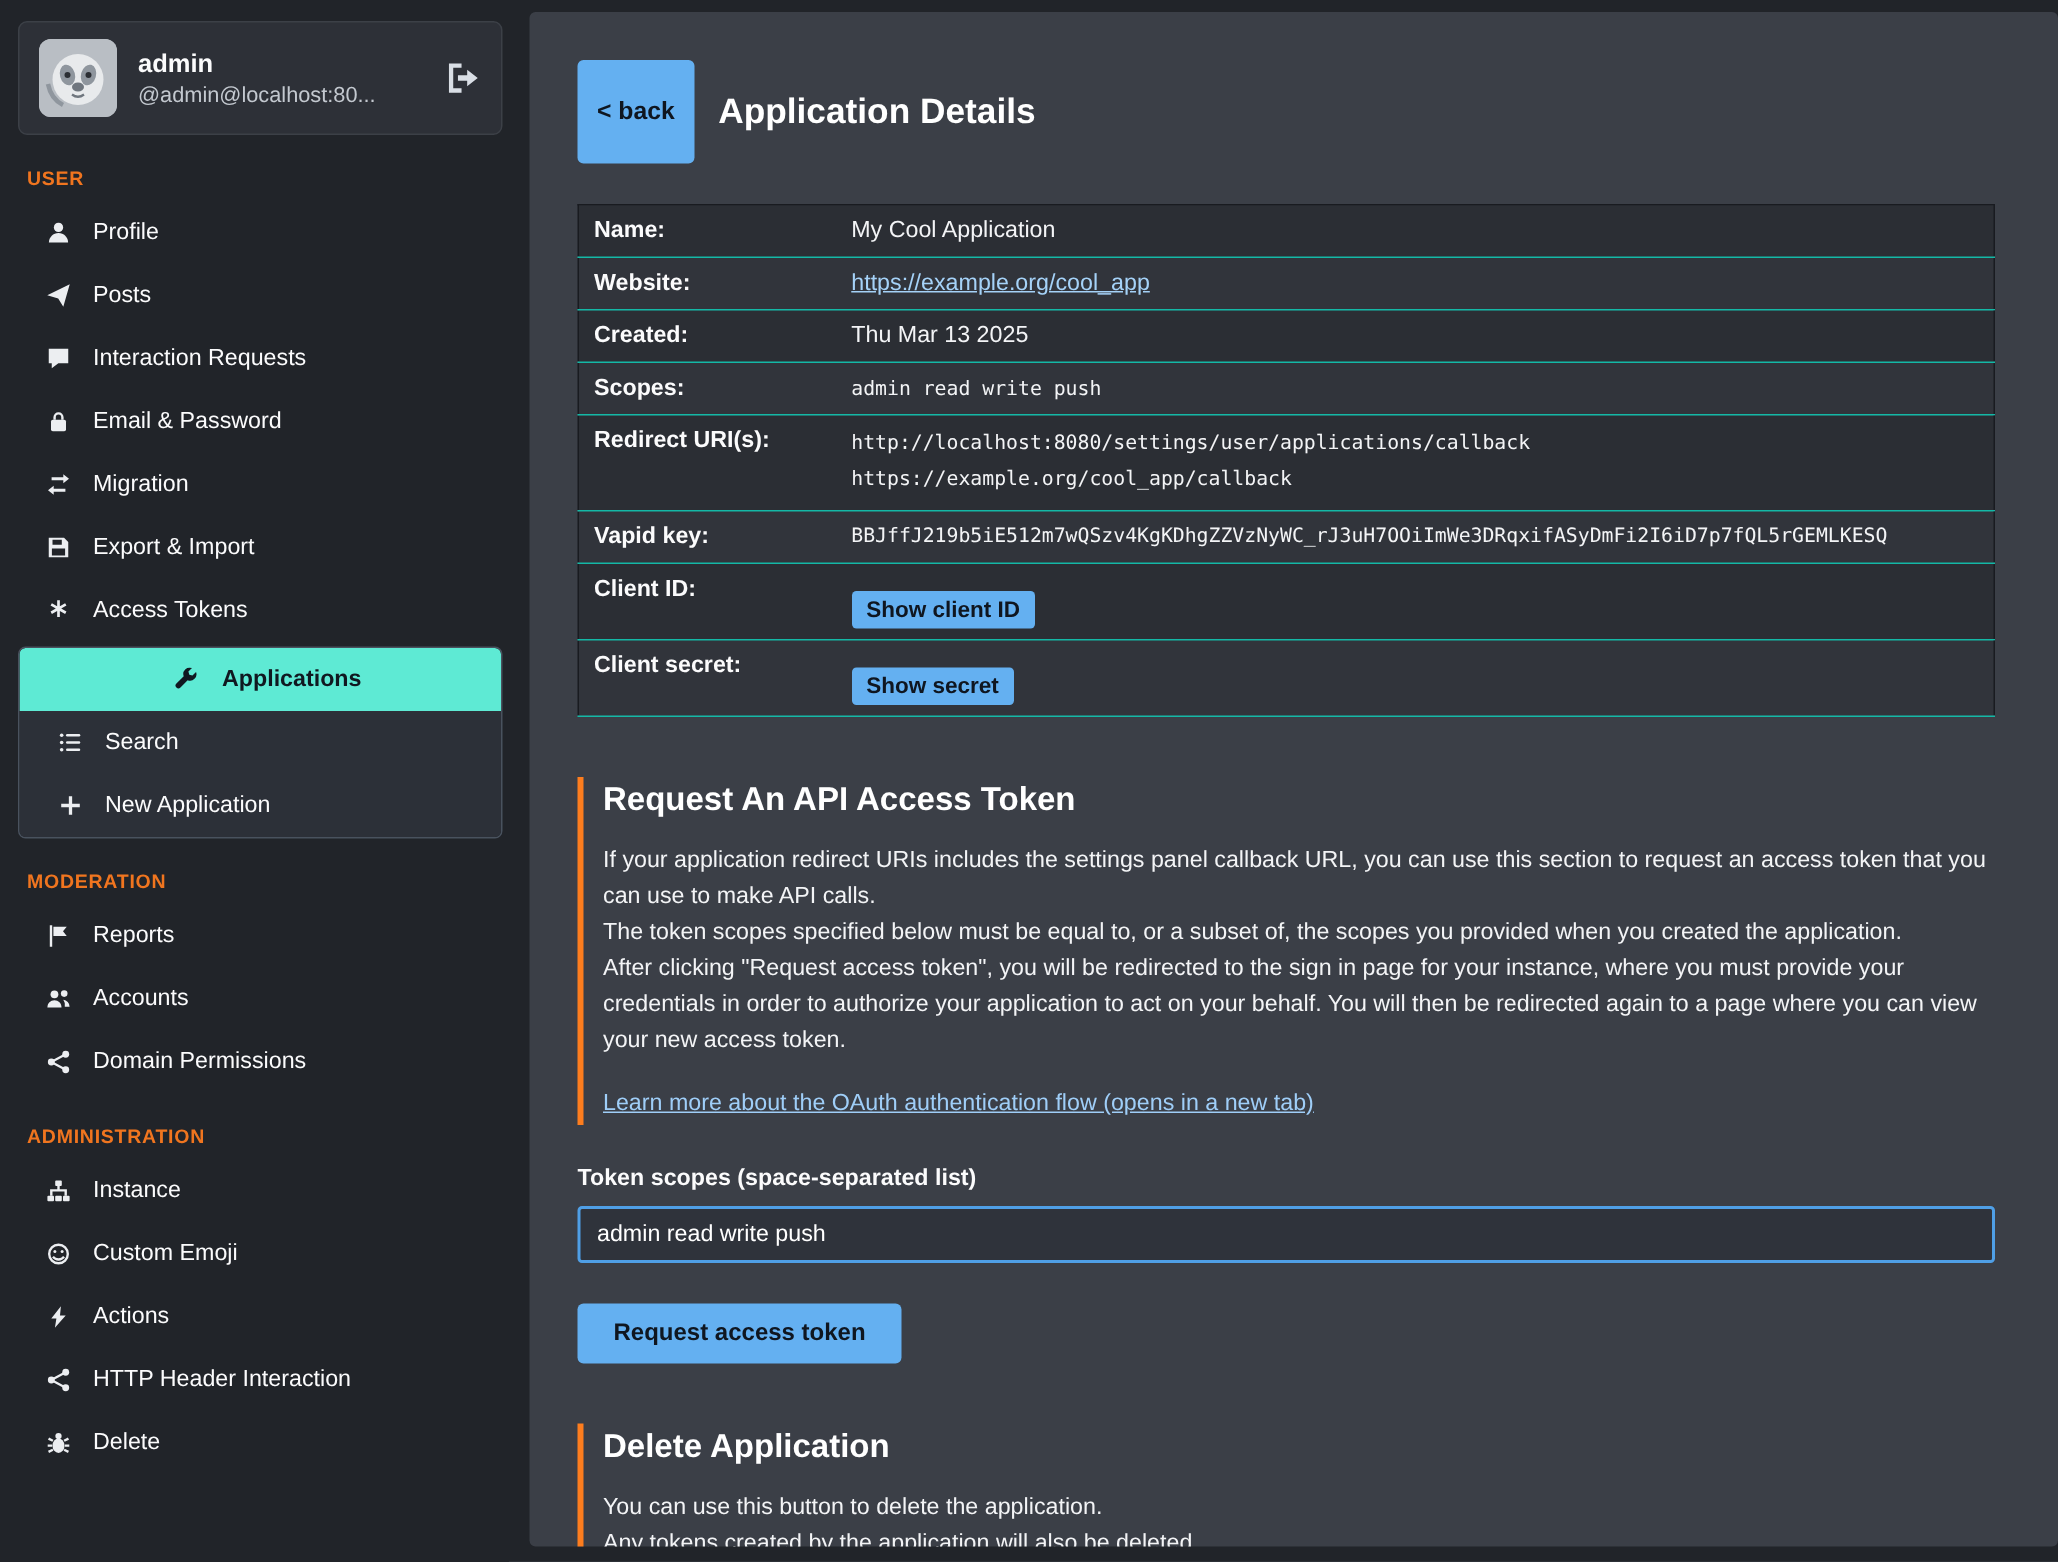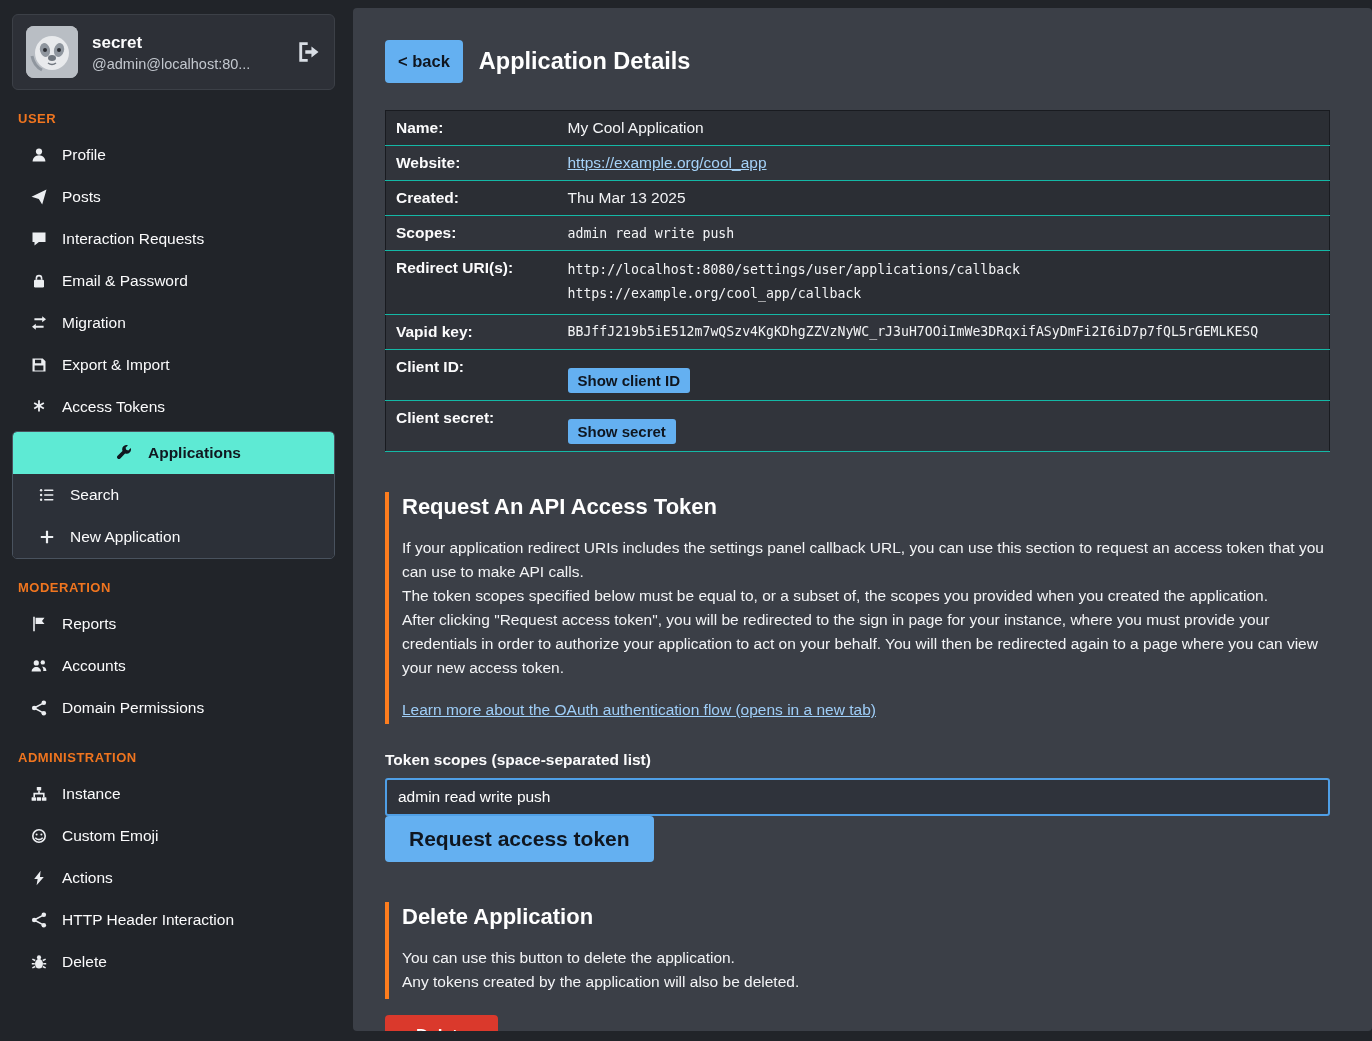--- a/index.html
+++ b/index.html
@@ -41,21 +41,21 @@
   
   .content {
     flex: 1; margin: 8px 0 10px 8px;
     background: #3b3f47; border-radius: 4px;
     padding: 24px 42px 40px 32px; overflow: hidden;
   }
   .page-header { display: flex; align-items: center; gap: 16px; margin: 8px 0 27px; }
   .btn {
     background: #64b0f1; color: #0f1620; font-weight: bold;
     border: 0; border-radius: 4px; font-family: inherit;
-    font-size: 16.5px; padding: 12px 13px; cursor: pointer;
+    font-size: 16.5px; padding: 25px 13px; cursor: pointer;
   }
   .page-title { margin: 0; font-size: 23.5px; color: #ffffff; font-weight: bold; }
 
   .details-table { width: 100%; border-collapse: collapse; border: 1px solid #191b20; margin: 0 0 32px; }
   .details-table tr { background: #2b2e34; border-bottom: 1px solid #14b8a6; }
   .details-table tr.alt { background: #31343b; }
   th.detail-label { width: 176px; text-align: left; font-size: 15.5px; padding: 8px 10px; vertical-align: top; white-space: nowrap; color: #fbfbfc; }
   td.detail-value { font-size: 15.5px; padding: 7px 6px; color: #f3f4f6; }
   td.detail-value.mono { font-family: "DejaVu Sans Mono", monospace; font-size: 13.2px; }
   td.detail-value.mono div { line-height: 1.85; }
@@ -67,21 +67,21 @@
   .accent-section p { margin: 0; font-size: 15.5px; line-height: 1.55; color: #f3f4f6; }
   .section-link { display: inline-block; margin-top: 21px; color: #9fcef8; font-size: 15.5px; }
 
   .form-label { display: block; font-weight: bold; font-size: 15.5px; margin: 27px 0 9px; }
   .text-input {
     display: block; width: 100%;
     background: #2f333b; color: #ffffff;
     border: 2px solid #4f9fe6; border-radius: 3px;
     font-size: 15.5px; padding: 8px 11px; font-family: inherit;
   }
-  .btn.large { font-size: 21px; padding: 11px 24px; }
+  .btn.large { margin-top: 27px; font-size: 16px; padding: 11px 24px; }
   .btn.danger { background: #da392c; color: #ffffff; margin-top: 16px; font-size: 17px; padding: 11px 31px; }
 </style>
 </head>
 <body>
 
 <div class="page">
 
   <aside class="sidebar">
     <div class="user-card">
       <div class="avatar">
@@ -91,21 +91,21 @@
           <ellipse cx="19" cy="24" rx="5" ry="7" fill="#8f969e" transform="rotate(-15 19 24)"></ellipse>
           <ellipse cx="33" cy="24" rx="5" ry="7" fill="#8f969e" transform="rotate(15 33 24)"></ellipse>
           <circle cx="19" cy="24" r="2" fill="#2b2e33"></circle>
           <circle cx="33" cy="24" r="2" fill="#2b2e33"></circle>
           <ellipse cx="26" cy="32" rx="4" ry="3" fill="#6f767e"></ellipse>
           <path d="M22 37q4 3 8 0" stroke="#6f767e" stroke-width="1.5" fill="none"></path>
           <path d="M6 30q2 10 10 14" stroke="#8f969e" stroke-width="3" fill="none"></path>
         </svg>
       </div>
       <div class="user-info">
-        <div class="user-name">secret</div>
+        <div class="user-name">admin</div>
         <div class="user-handle">@admin@localhost:80...</div>
       </div>
       <span class="logout">
         <svg viewBox="0 0 16 16" width="24" height="24" fill="currentColor">
           <path d="M2.2 1.5h5.6v1.9H4.1v9.2h3.7v1.9H2.2z"></path>
           <path d="M10.3 4.3 15 8l-4.7 3.7V9.2H6.2V6.8h4.1z"></path>
         </svg>
       </span>
     </div>
     <nav id="sidebar-nav">

